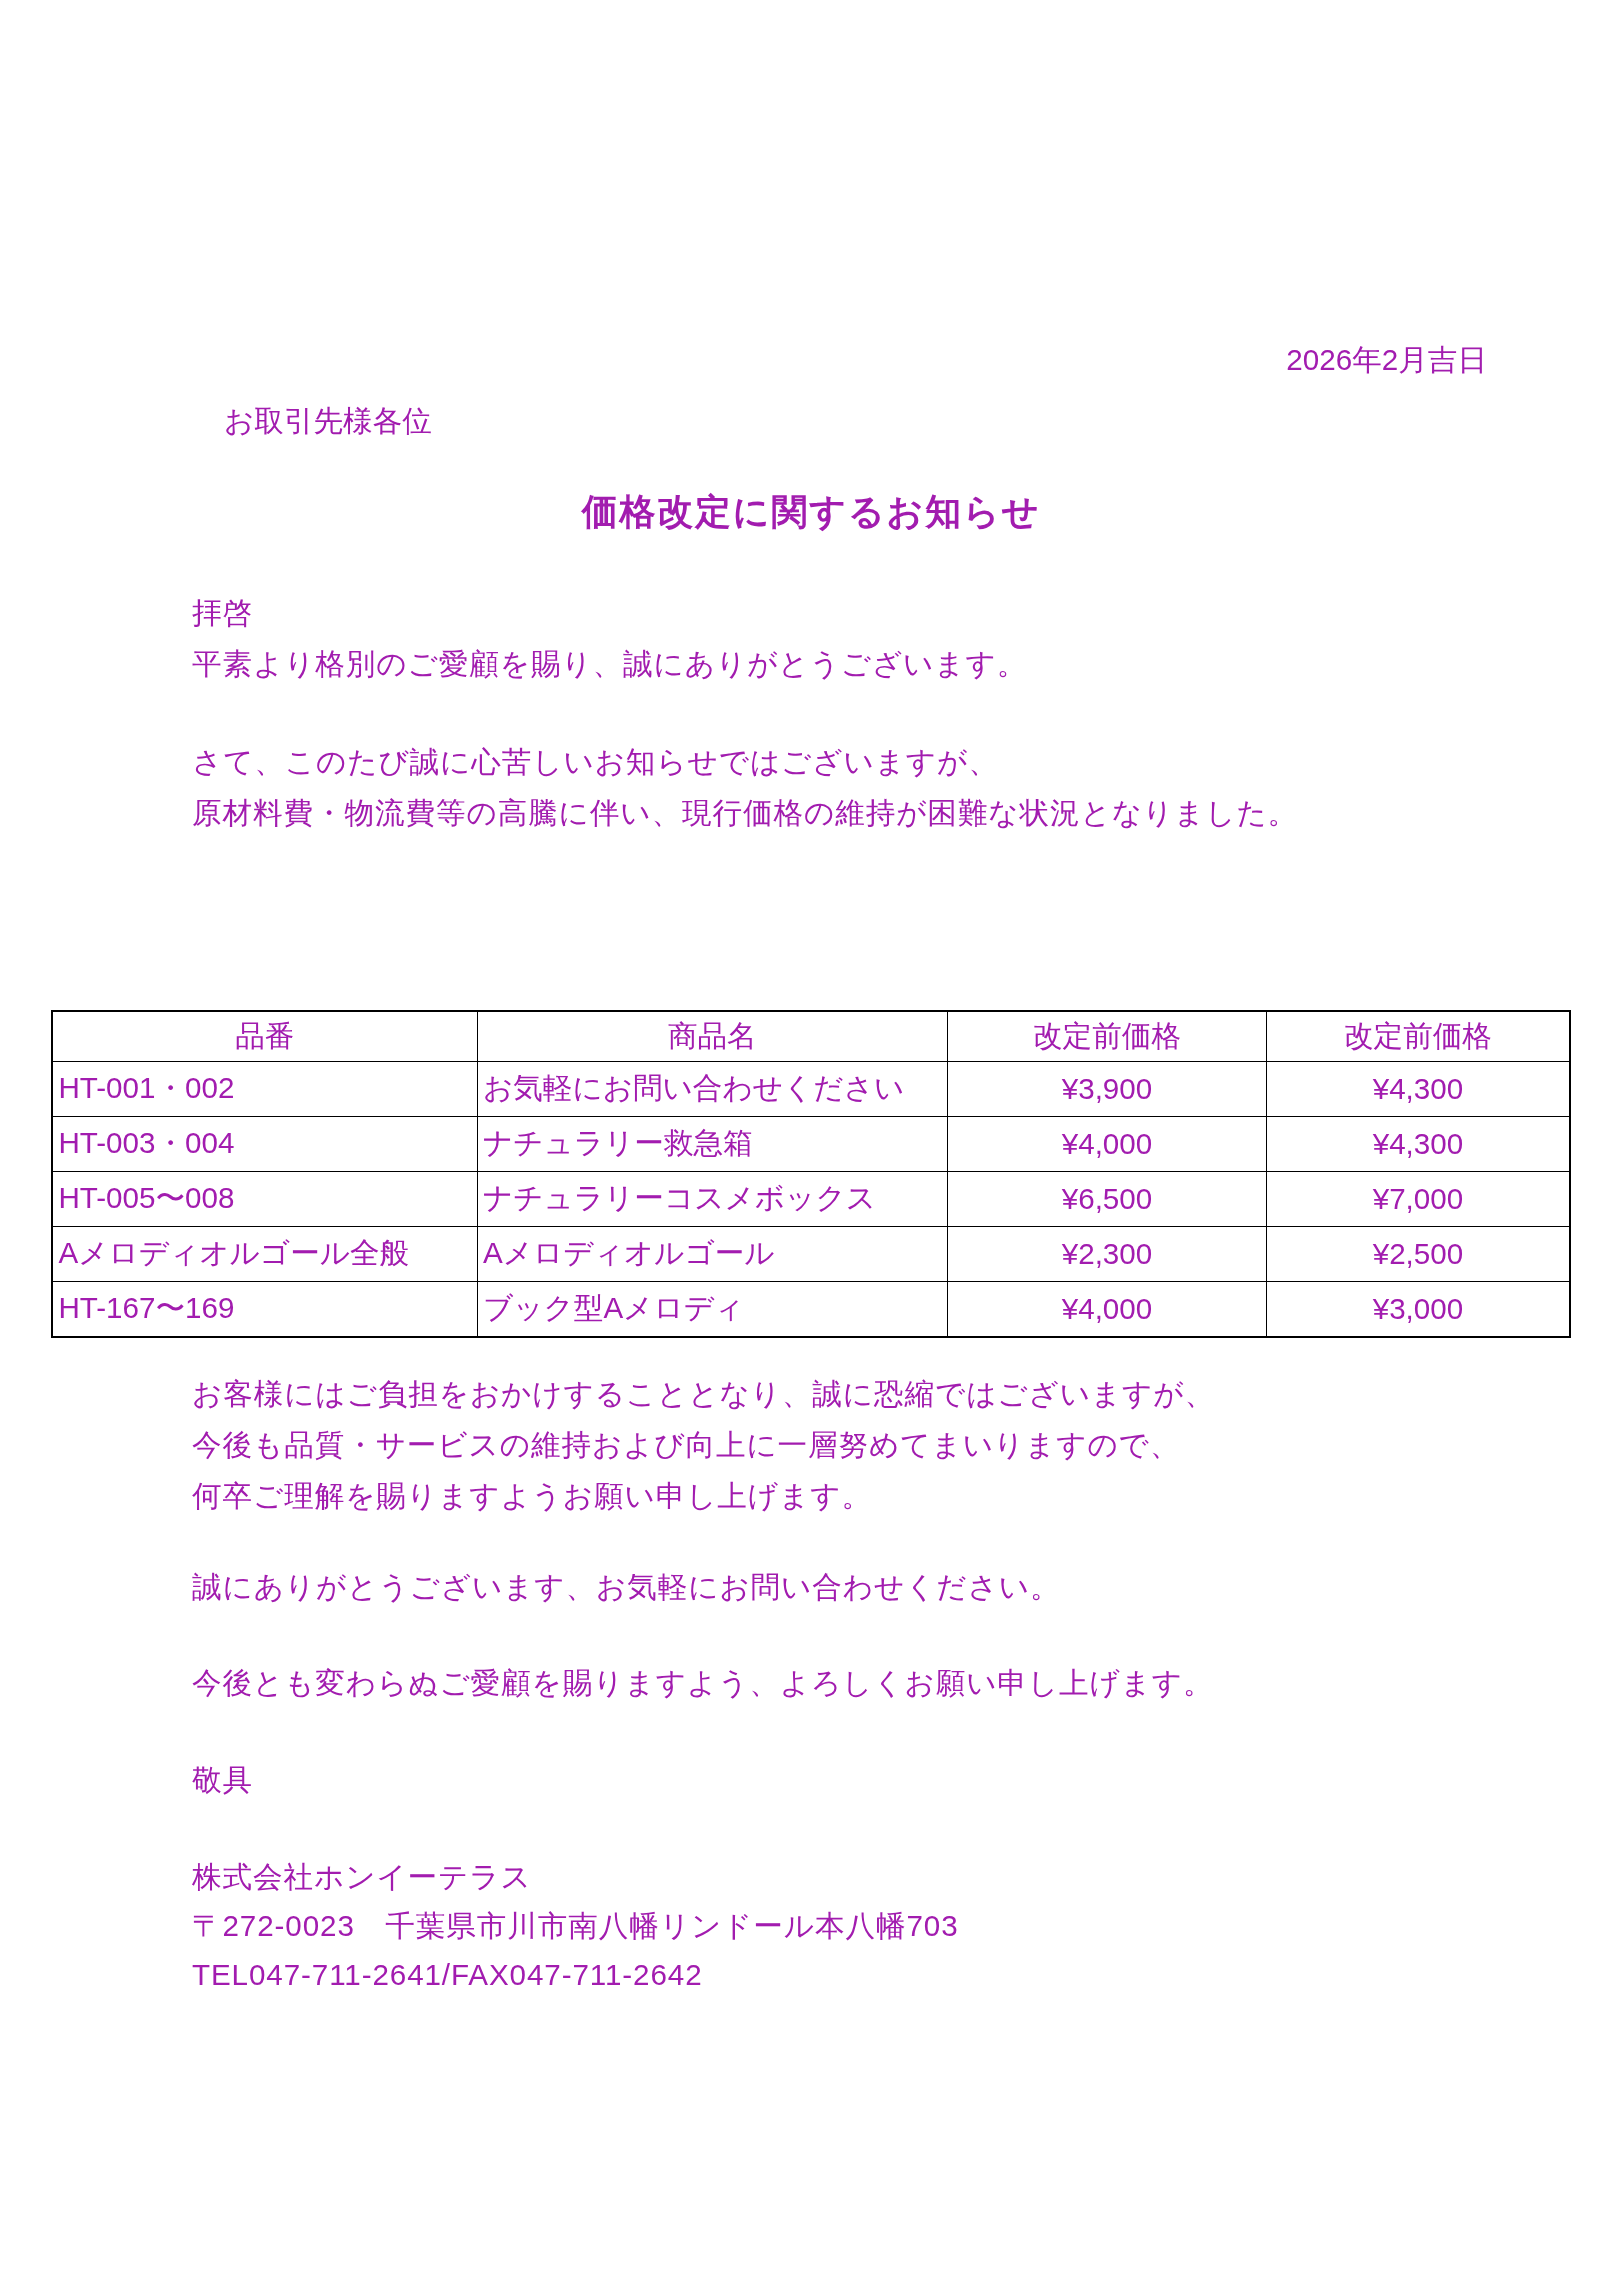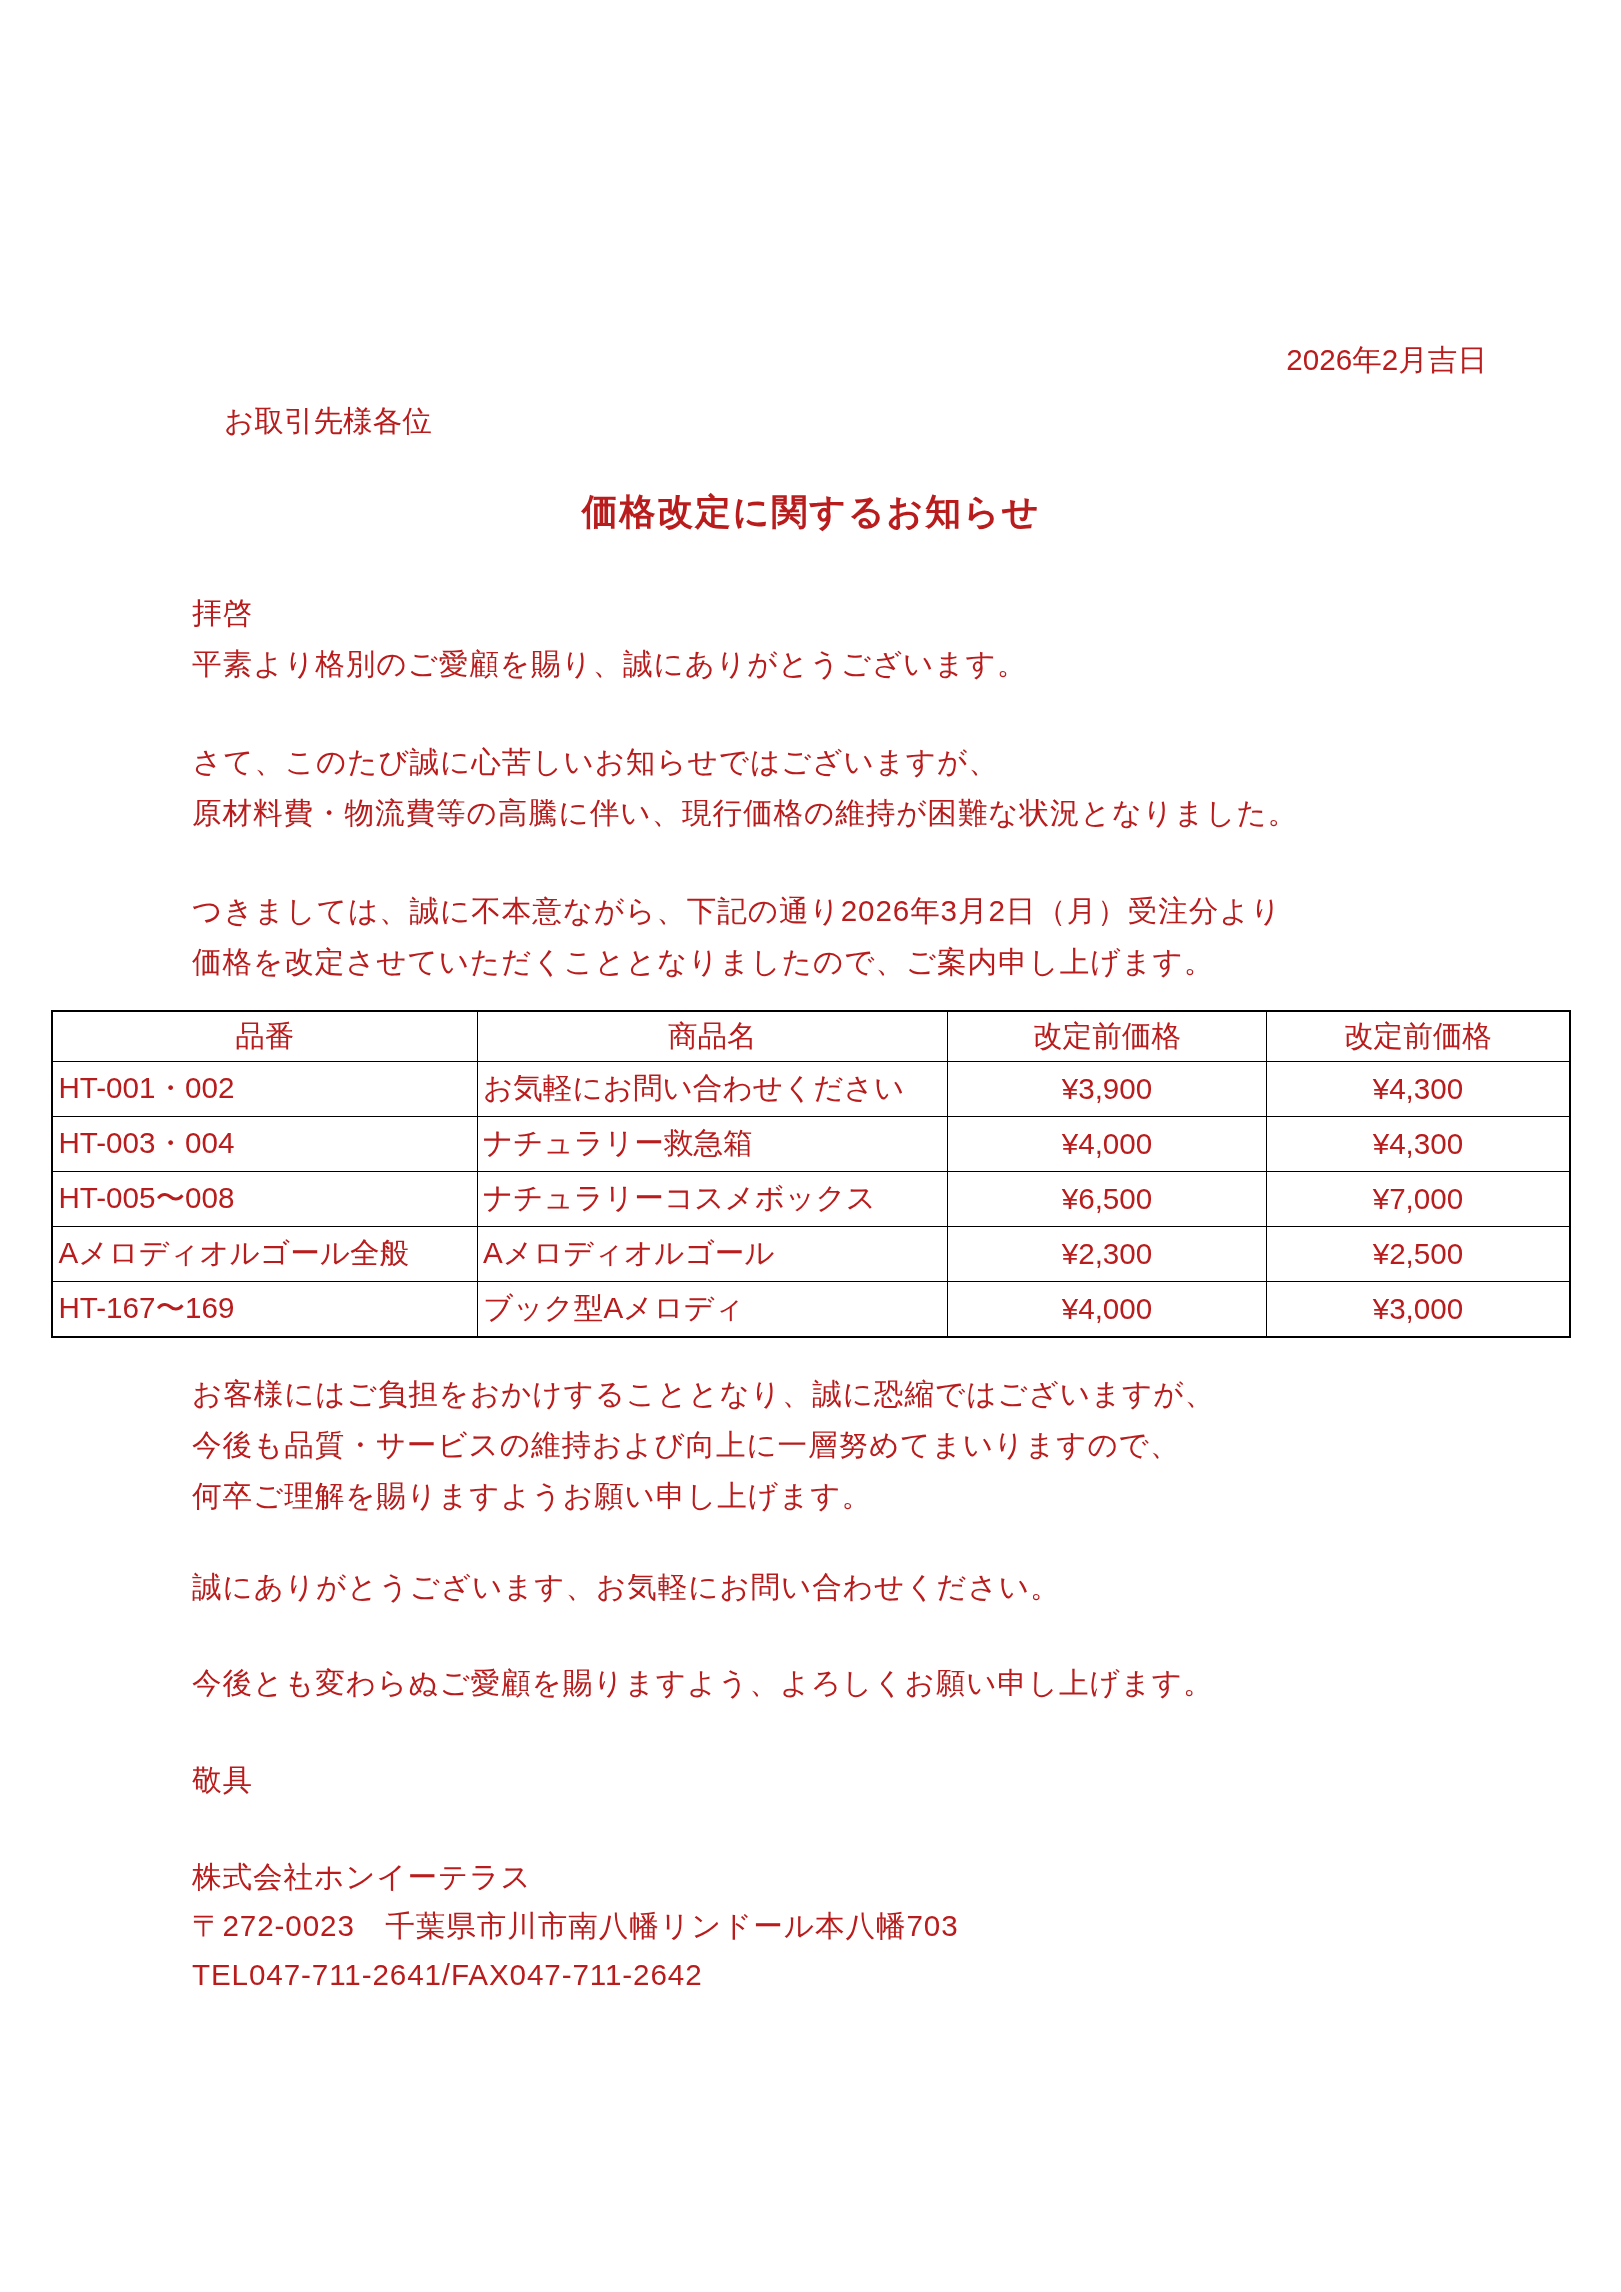--- a/index.html
+++ b/index.html
@@ -7,21 +7,21 @@
     padding: 0;
     background: #e8e8e8;
   }
   .page {
     position: relative;
     width: 1622px;
     height: 2293px;
     margin: 0 auto;
     background: #ffffff;
     font-family: "Liberation Sans", "DejaVu Sans", sans-serif;
-    color: #b91c1c;
+    color: #a21caf;
     overflow: hidden;
   }
   .abs { position: absolute; }
   .t-body {
     font-size: 29.6px;
     line-height: 51px;
     letter-spacing: 0.9px;
     white-space: pre;
   }
   .date-line {
@@ -92,22 +92,20 @@
   <div class="abs recipient">お取引先様各位</div>
 
   <div class="abs doc-title">価格改定に関するお知らせ</div>
 
   <div class="abs t-body para-2"><span>さて、このたび誠に心苦しいお知らせではございますが、</span>
 <span>原材料費・物流費等の高騰に伴い、現行価格の維持が困難な状況となりました。</span></div>
 
   <div class="abs t-body para-1"><span>拝啓</span>
 <span>平素より格別のご愛顧を賜り、誠にありがとうございます。</span></div>
 
-  <div class="abs t-body para-3"><span>つきましては、誠に不本意ながら、下記の通り2026年3月2日（月）受注分より</span>
-<span>価格を改定させていただくこととなりましたので、ご案内申し上げます。</span></div>
 
   <table class="price-table">
     <colgroup>
       <col class="c0">
         <col class="c1">
         <col class="c2">
         <col class="c3">
     </colgroup>
     <thead>
       <tr id="price-table-head-row">

